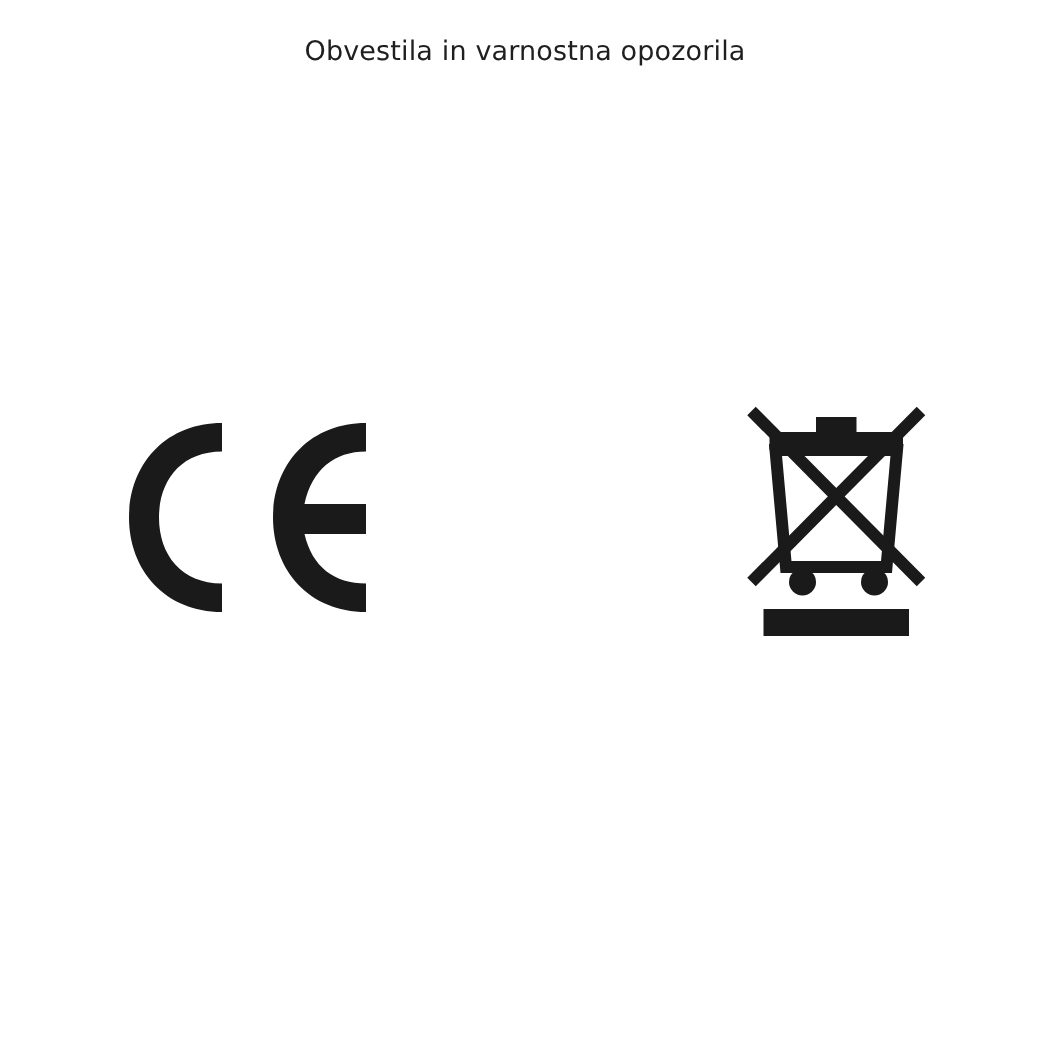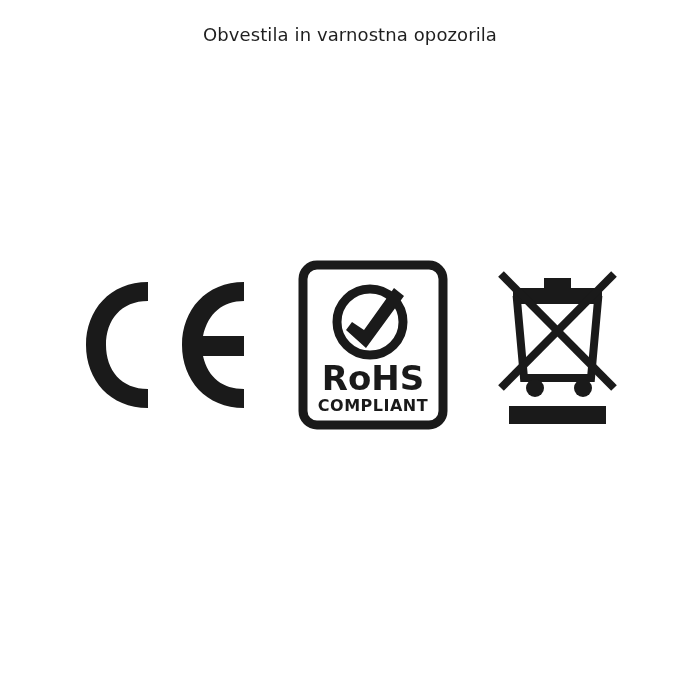--- a/index.html
+++ b/index.html
@@ -69,34 +69,20 @@
     <div>
       <svg class="symbol ce-mark" viewBox="0 0 170 150" xmlns="http://www.w3.org/2000/svg" aria-hidden="true">
 
         <path fill="#1a1a1a" d="M68 12 C 30 12, 6 40, 6 75 C 6 110, 30 138, 68 138 L 68 119 C 41 119, 26 100, 26 75 C 26 50, 41 31, 68 31 Z"></path>
 
         <path fill="#1a1a1a" d="M164 12 C 126 12, 102 40, 102 75 C 102 110, 126 138, 164 138 L 164 119 C 143 119, 128 108, 123 86 L 164 86 L 164 66 L 123 66 C 128 43, 143 31, 164 31 Z"></path>
       </svg>
 
     </div>
 
-    <div style="position:relative;">
-      <svg class="symbol rohs-mark" viewBox="0 0 150 170" xmlns="http://www.w3.org/2000/svg" aria-hidden="true">
-
-        <rect x="5" y="5" width="140" height="160" rx="14" ry="14" fill="none" stroke="#1a1a1a" stroke-width="9"></rect>
-
-        <circle cx="72" cy="62" r="33" fill="none" stroke="#1a1a1a" stroke-width="9"></circle>
-        <path fill="#1a1a1a" d="M54 62 L48 70 L68 88 L106 36 L96 28 L66 70 Z"></path>
-
-        <text x="75" y="130" text-anchor="middle" fill="#1a1a1a" font-family="'DejaVu Sans','Liberation Sans',sans-serif" font-size="34" font-weight="bold">RoHS</text>
-
-        <text x="75" y="151" text-anchor="middle" fill="#1a1a1a" font-family="'DejaVu Sans','Liberation Sans',sans-serif" font-size="16" font-weight="bold" letter-spacing="0.5">COMPLIANT</text>
-      </svg>
-
-    </div>
 
     <div>
       <svg class="symbol weee-mark" viewBox="0 0 125 170" xmlns="http://www.w3.org/2000/svg" aria-hidden="true">
 
         <path fill="none" stroke="#1a1a1a" stroke-width="8" d="M22 40 L103 40 L96 118 L29 118 Z"></path>
 
         <rect x="18" y="28" width="89" height="12" fill="#1a1a1a"></rect>
 
         <rect x="49" y="18" width="27" height="11" fill="#1a1a1a"></rect>
 

